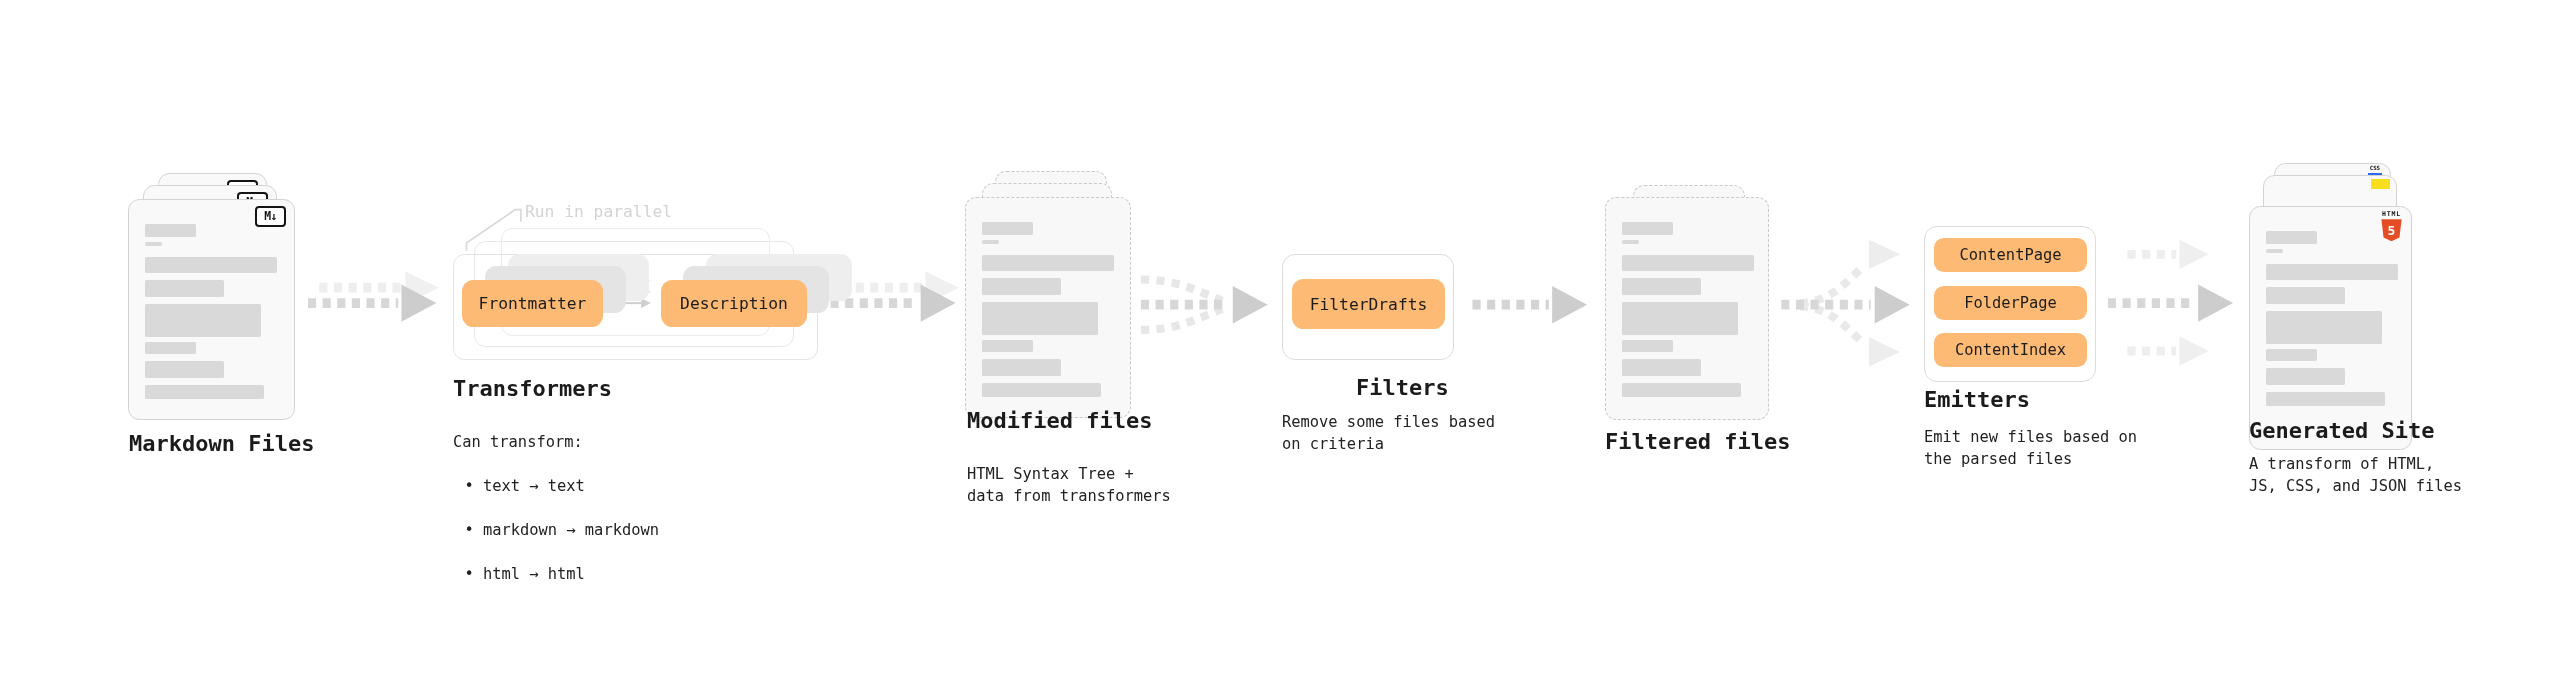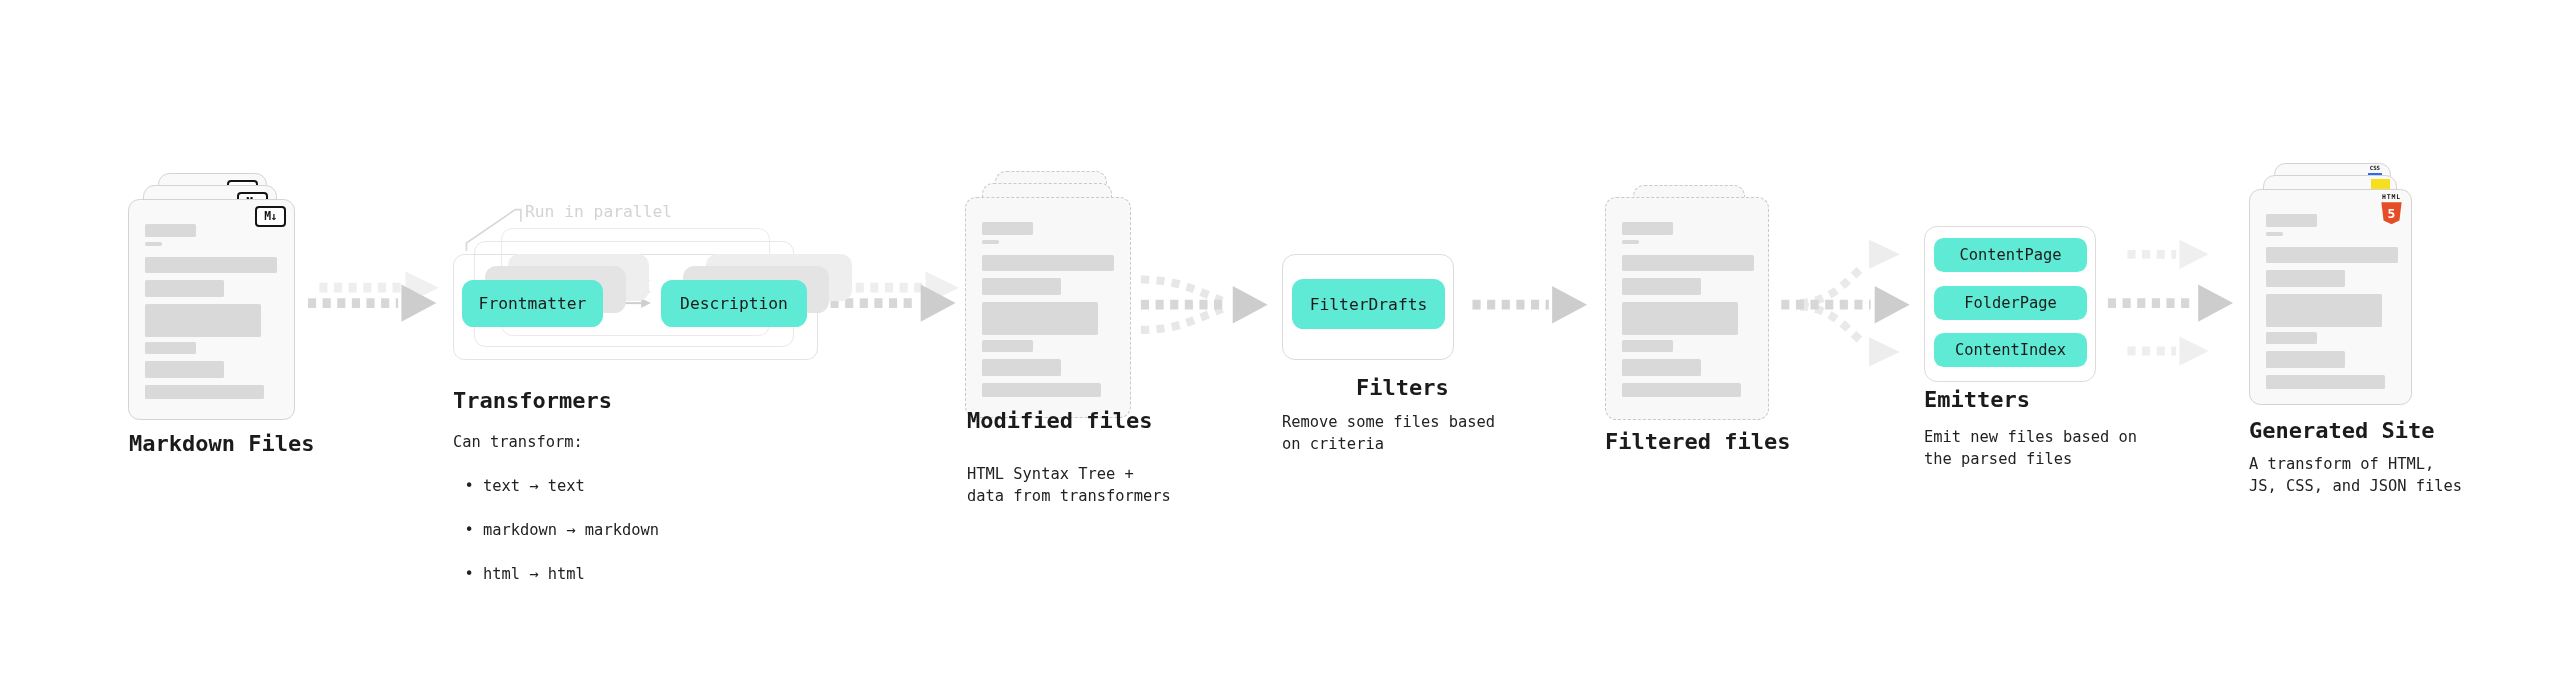--- a/index.html
+++ b/index.html
@@ -28,21 +28,21 @@
     display:flex;align-items:center;justify-content:center;color:#fff;font-size:13px;font-weight:700;}
   .js-badge{position:absolute;top:3.3px;right:6.5px;width:18.7px;height:9.8px;background:#f7df1e;}
   .css-badge{position:absolute;top:2.4px;right:8.1px;width:14px;text-align:center;}
   .css-badge .word{font-size:5.7px;font-weight:700;color:#141414;line-height:5.7px;}
   .css-badge .bar-under{height:2.4px;width:14px;margin-top:0.8px;background:#2b6bf3;}
 
   
   .frame{position:absolute;border:1.6px solid #e3e3e3;border-radius:11.4px;box-sizing:border-box;background:transparent;}
   .frame.b2{border-color:#e7e7e7;}
   .frame.b3{border-color:#ebebeb;}
-  .pill{position:absolute;background:#5eead4;border-radius:11.4px;display:flex;align-items:center;
+  .pill{position:absolute;background:#fdba74;border-radius:11.4px;display:flex;align-items:center;
     justify-content:center;font-size:16.3px;color:#1c1c1c;box-sizing:border-box;}
   .pill.echo1{background:#e4e4e4;}
   .pill.echo2{background:#eeeeee;}
   .pill.small{font-size:15.4px;border-radius:9.8px;}
 
   
   .panel{position:absolute;background:#ffffff;border:1.6px solid #dcdcdc;border-radius:13px;box-sizing:border-box;}
 
   
   .label{position:absolute;font-size:22px;font-weight:700;color:#1b1b1b;white-space:nowrap;}
@@ -142,21 +142,21 @@
     <div class="pill echo2" style="left:508px;top:254px;width:141px;height:47px;"></div>
     <div class="pill echo1" style="left:485px;top:266px;width:141px;height:47px;"></div>
     <div class="pill" style="left:462px;top:280px;width:141px;height:47px;text-align:center;">Frontmatter</div>
 
     <div class="pill echo2" style="left:706px;top:254px;width:146px;height:47px;"></div>
     <div class="pill echo1" style="left:683px;top:266px;width:146px;height:47px;"></div>
     <div class="pill" style="left:661px;top:280px;width:146px;height:47px;">Description</div>
 
     <div class="annotation" style="left:525px;top:202px;">Run in parallel</div>
 
-    <div class="label" style="left:453px;top:388px;text-align:center;">Transformers</div>
+    <div class="label" style="left:453px;top:376px;text-align:center;">Transformers</div>
     <div class="sub" style="left:453px;top:409px;">
       <div>Can transform:</div>
       <div class="bullet">• text → text</div>
       <div class="bullet">• markdown → markdown</div>
       <div class="bullet">• html → html</div>
     </div>
   </div>
 
   <div>
     <div class="card dashed" style="left:995px;top:171px;width:112px;height:49px;"></div>
@@ -212,21 +212,21 @@
   <div>
     <div class="card" style="left:2274px;top:163px;width:117px;height:49px;">
       <div class="css-badge">
         <div class="word">CSS</div>
         <div class="bar-under"></div>
       </div>
     </div>
     <div class="card" style="left:2263px;top:175px;width:134px;height:49px;">
       <div class="js-badge"></div>
     </div>
-    <div class="card doc-bars" style="left:2249px;top:189px;width:163px;height:216px;">
+    <div class="card doc-bars" style="left:2249px;top:206px;width:163px;height:244px;">
       <div class="html5-badge">
         <div class="word">HTML</div>
         <div class="shield">
             <span>5</span>
           </div>
       </div>
     <div class="bar" style="left: 16.3px; top: 24.4px; width: 51px; height: 12.2px;"></div>
         <div class="bar" style="left: 16.3px; top: 42px; width: 16.3px; height: 4.1px;"></div>
         <div class="bar" style="left: 16.3px; top: 57px; width: 132px; height: 16.3px;"></div>
         <div class="bar" style="left: 16.3px; top: 80px; width: 79px; height: 17px;"></div>

